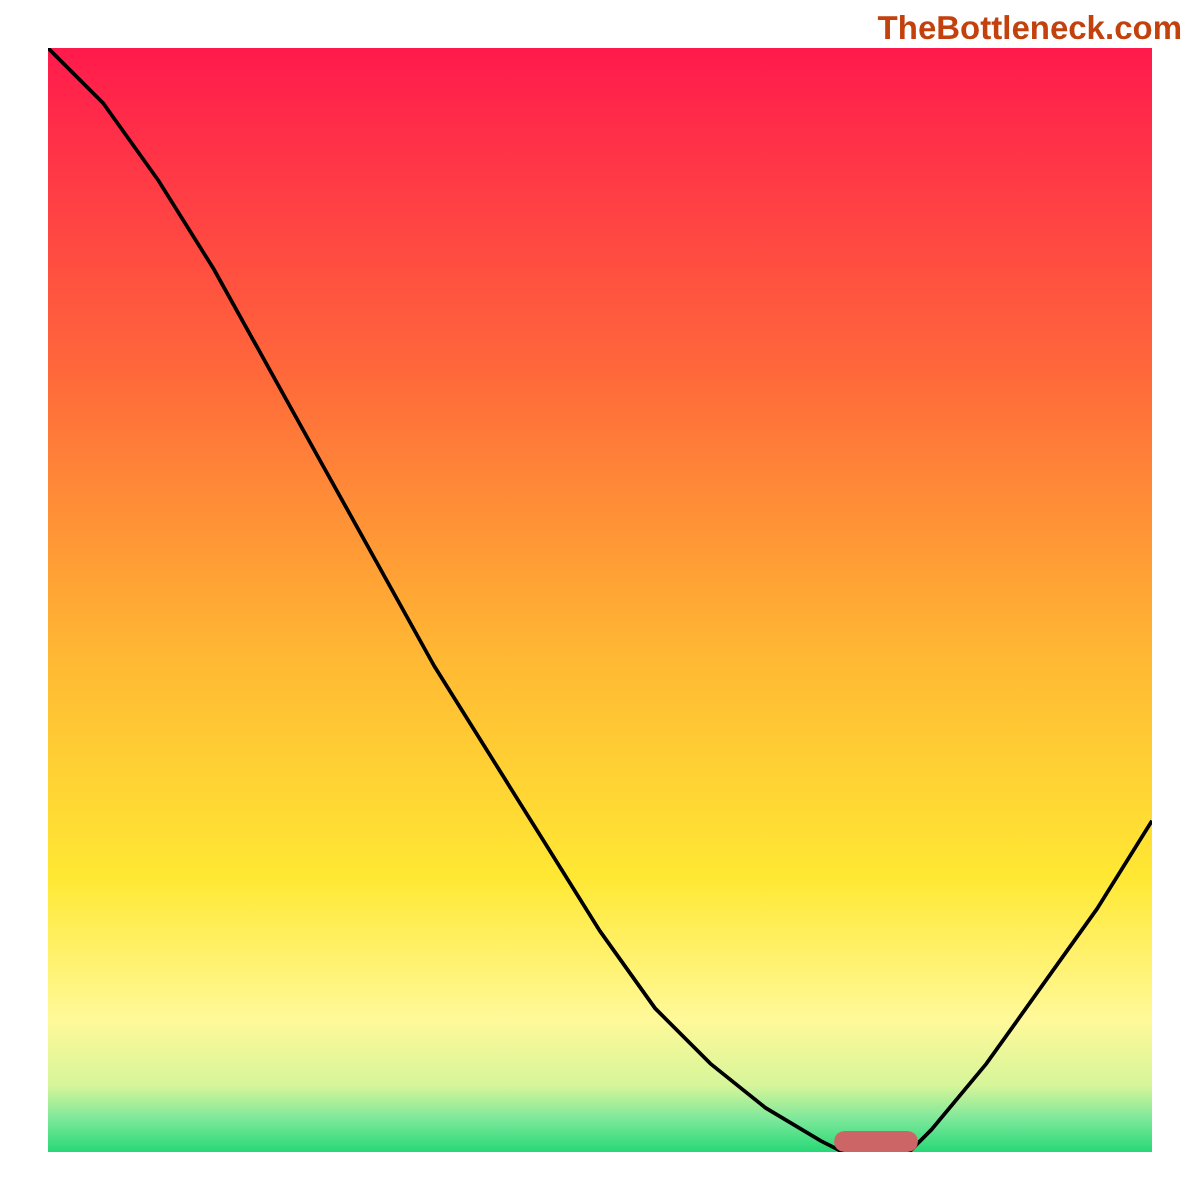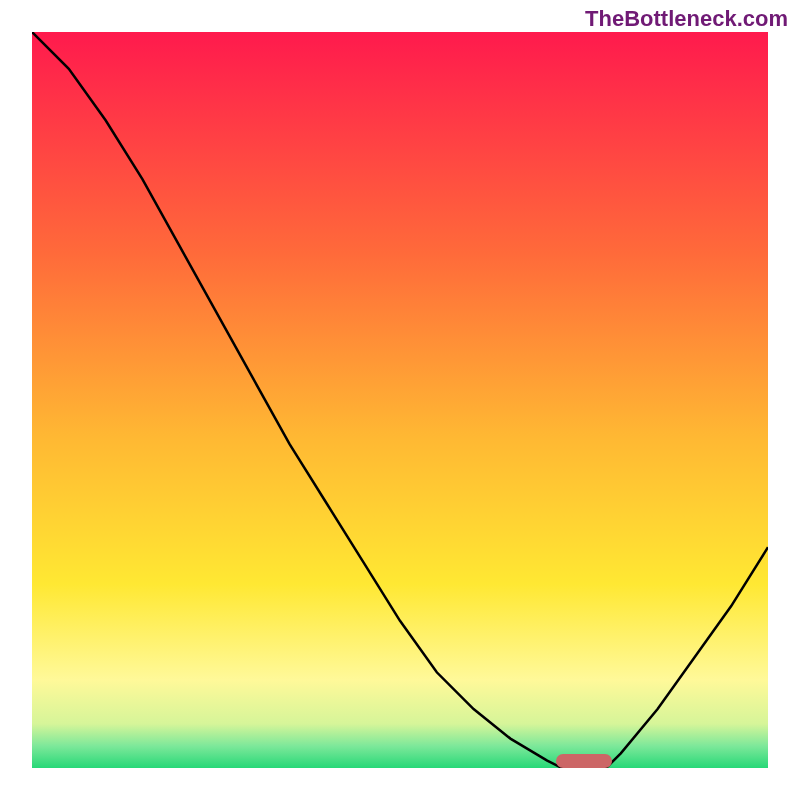--- a/index.html
+++ b/index.html
@@ -1,17 +1,17 @@
 <!DOCTYPE html>
 <html><head>
 <meta charset="utf-8">
 <style>
 body { margin: 0; padding: 0; background: #fff; font-family: Arial, sans-serif; }
 .container { width: 800px; height: 800px; position: relative; }
-.watermark { position: absolute; top: 6px; right: 12px; font-size: 22px; font-weight: bold; color: #701a75; z-index: 10; }
+.watermark { position: absolute; top: 6px; right: 12px; font-size: 22px; font-weight: bold; color: #c2410c; z-index: 10; }
 .chart-area { position: absolute; top: 32px; left: 32px; width: 736px; height: 736px; }
 .gradient-bg { position: absolute; top: 0; left: 0; width: 100%; height: 100%; }
 .curve-svg { position: absolute; top: 0; left: 0; width: 100%; height: 100%; }
 .marker { position: absolute; width: 56px; height: 14px; background: #cc6666; border-radius: 7px; z-index: 5; }
 </style>
 </head>
 <body>
 
 <div class="container">
   <div class="watermark">TheBottleneck.com</div>

